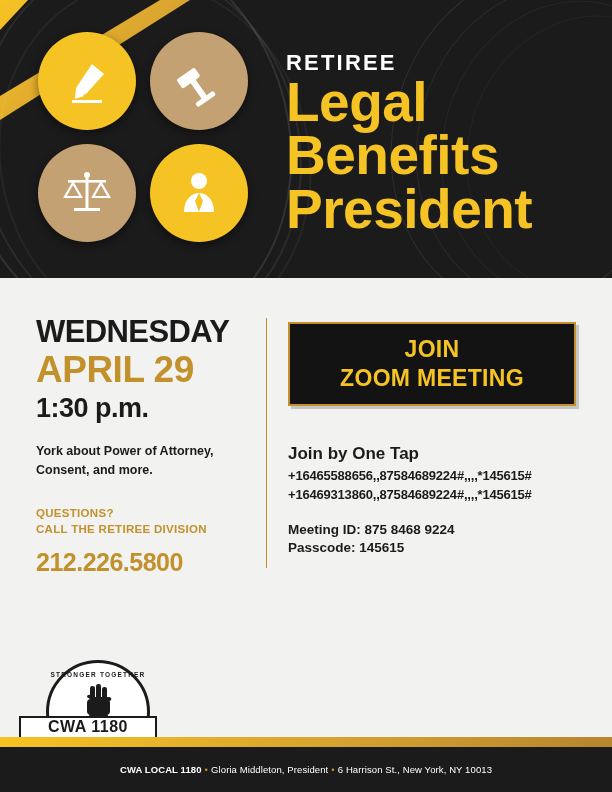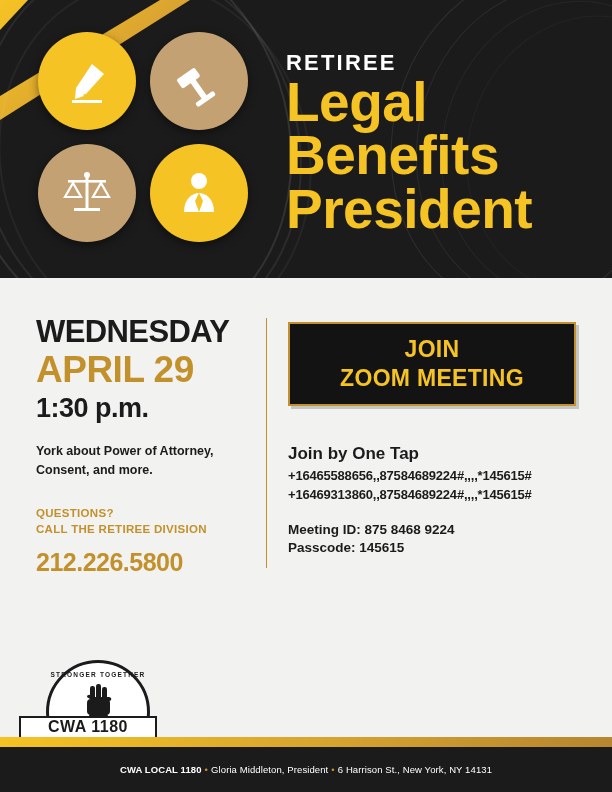--- a/index.html
+++ b/index.html
@@ -289,17 +289,17 @@
     </div>
     <div class="logo-band">
       <span>CWA 1180</span>
     </div>
     <div class="logo-est">EST. 1965</div>
   </div>
 
   <div class="footer-gold"></div>
   <div class="footer-dark">
     <div class="footer-text">
-      <b>CWA LOCAL 1180</b><span class="footer-dot">•</span><span>Gloria Middleton, President</span><span class="footer-dot">•</span><span>6 Harrison St., New York, NY 14131</span>
+      <b>CWA LOCAL 1180</b><span class="footer-dot">•</span><span>Gloria Middleton, President</span><span class="footer-dot">•</span><span>6 Harrison St., New York, NY 10013</span>
     </div>
   </div>
 
 </div>
 
 </body></html>

